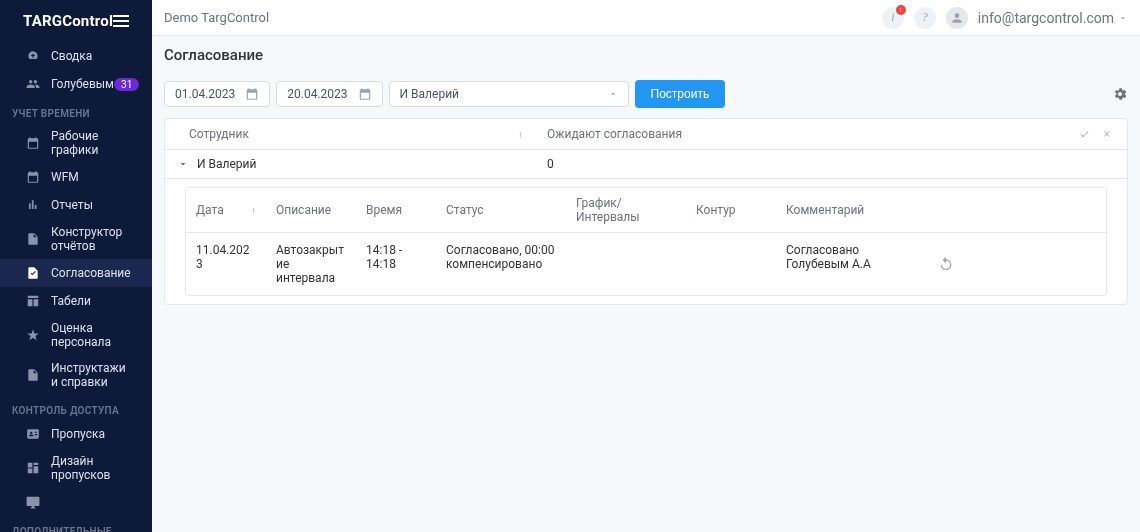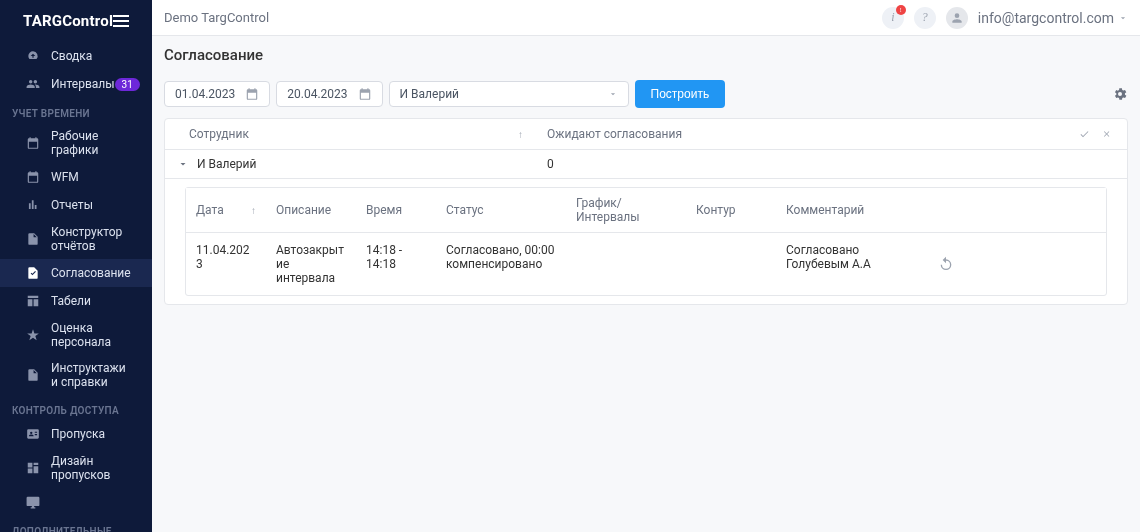--- a/index.html
+++ b/index.html
@@ -100,21 +100,21 @@
         </svg>
       </span>
     <span>Сводка</span>
   </div>
   <div class="sidebar-item">
     <span class="icon">
         <svg width="14" height="14" viewBox="0 0 24 24">
           <path d="M16 11a3 3 0 1 0 0-6 3 3 0 0 0 0 6zM8 11a3 3 0 1 0 0-6 3 3 0 0 0 0 6zm0 2c-2.3 0-7 1.2-7 3.5V19h14v-2.5C15 14.2 10.3 13 8 13zm8 0c-.3 0-.6 0-1 .1 1.2.8 2 2 2 3.4V19h6v-2.5c0-2.3-4.7-3.5-7-3.5z"></path>
         </svg>
       </span>
-    <span>Интервалы</span>
+    <span>Голубевым</span>
     <span class="badge">31</span>
   </div>
 
   <div class="sidebar-section">Учет времени</div>
   <div class="sidebar-item">
     <span class="icon">
         <svg width="14" height="14" viewBox="0 0 24 24">
           <path d="M19 4h-1V2h-2v2H8V2H6v2H5a2 2 0 0 0-2 2v14a2 2 0 0 0 2 2h14a2 2 0 0 0 2-2V6a2 2 0 0 0-2-2zm0 16H5V10h14v10z"></path>
         </svg>
       </span>

